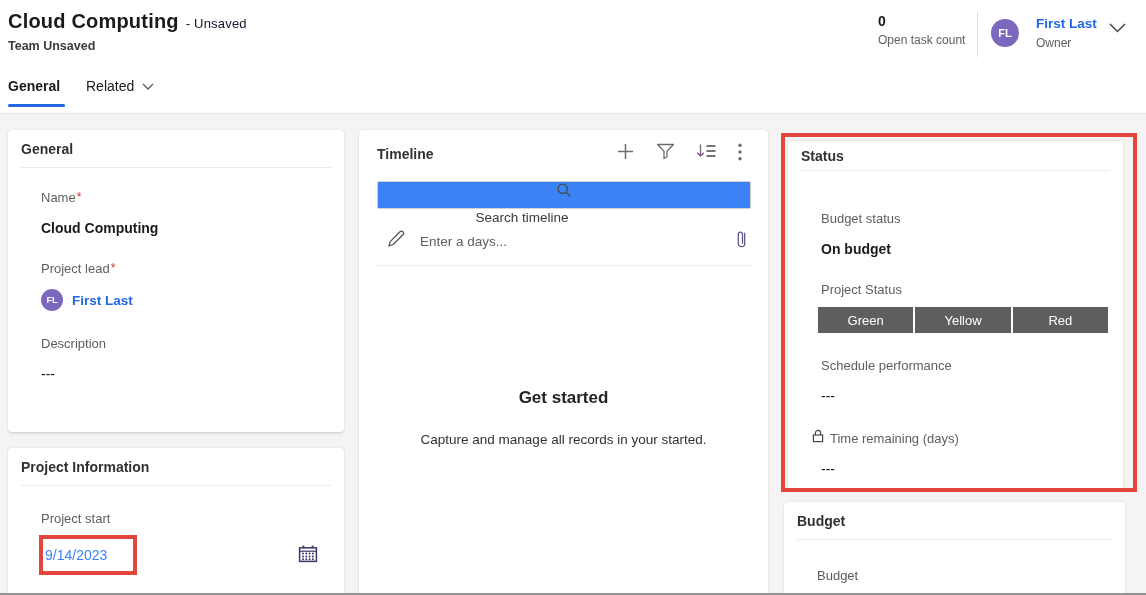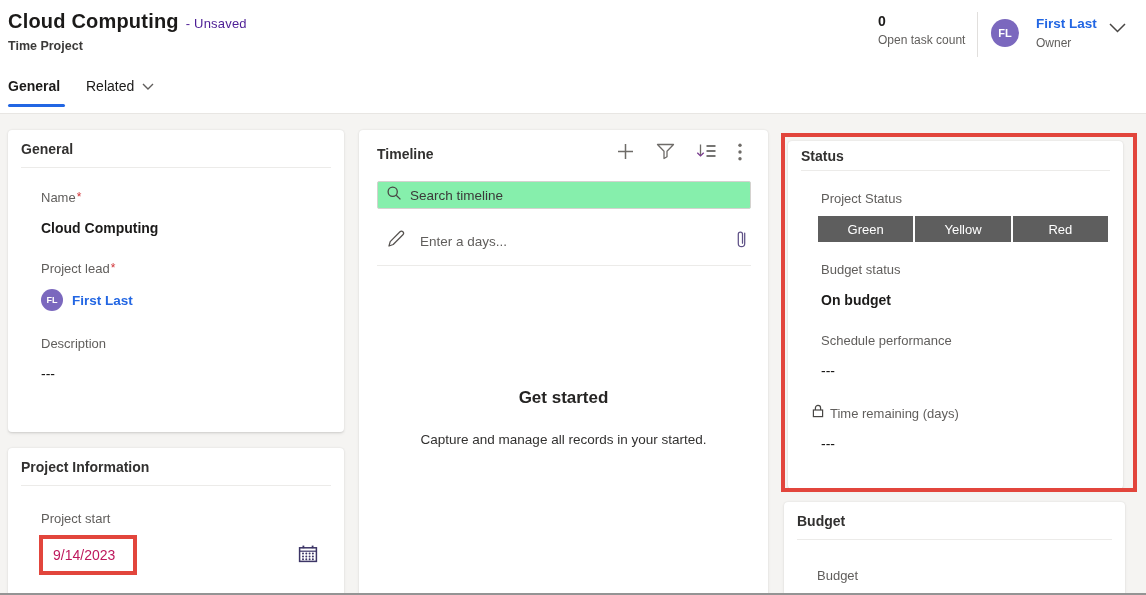--- a/index.html
+++ b/index.html
@@ -2,21 +2,21 @@
 <html><head>
 <meta charset="utf-8">
 <style>
   * { margin:0; padding:0; box-sizing:border-box; }
   html,body { width:1146px; height:595px; overflow:hidden; }
   body { font-family:"Liberation Sans", sans-serif; background:#fff; }
   .screen { position:relative; width:1146px; height:595px; background:#fff; overflow:hidden; }
 
   
   .page-title { position:absolute; left:8px; top:10px; font-size:20px; font-weight:700; color:#1b1a19; letter-spacing:.2px; }
-  .title-suffix { font-size:13px; font-weight:400; color:#4c1d95; margin-left:7px; }
+  .title-suffix { font-size:13px; font-weight:400; color:#0f172a; margin-left:7px; }
   .record-type { position:absolute; left:8px; top:39px; font-size:12.5px; font-weight:700; color:#3b3a39; }
 
   .task-block { position:absolute; left:878px; top:13px; }
   .task-count { font-size:14px; font-weight:700; color:#1b1a19; }
   .task-label { font-size:12px; color:#605e5c; margin-top:4px; }
   .hdr-vdivider { position:absolute; left:977px; top:12px; width:1px; height:45px; background:#e1dfdd; }
 
   .hdr-avatar { position:absolute; left:991px; top:19px; width:28px; height:28px; border-radius:50%;
     background:#7B68BE; color:#fff; font-size:11px; font-weight:700; display:flex; align-items:center; justify-content:center; }
   .owner-name { position:absolute; left:1036px; top:16px; font-size:13.5px; font-weight:700; color:#2266E3; cursor:pointer; }
@@ -54,53 +54,53 @@
   .mini-avatar { width:22px; height:22px; border-radius:50%; background:#7B68BE; color:#fff; font-size:9px; font-weight:700;
     display:flex; align-items:center; justify-content:center; }
   .link { color:#2266E3; font-size:13.5px; font-weight:700; cursor:pointer; }
 
   
   .tl-header { display:flex; align-items:center; padding:12px 26px 8px 18px; }
   .tl-title { font-size:14px; font-weight:700; color:#323130; flex:1; }
   .tl-icons { display:flex; align-items:center; gap:21px; }
   .icon-btn { cursor:pointer; display:flex; align-items:center; }
   .tl-search { margin:8px 17px 0 18px; height:28px; border:1px solid #d4d2cf; border-radius:2px;
-    display:flex; align-items:center; padding:0 8px; gap:8px; background:#86efac; }
+    display:flex; align-items:center; padding:0 16px; gap:8px; background:#3b82f6;flex-direction:column; }
   .tl-search input { border:none; outline:none; flex:1; font-size:13.5px; font-family:"Liberation Sans",sans-serif; color:#323130; background:transparent; }
   .tl-search input::placeholder { color:#3b3a39; opacity:1; }
   .note-row { margin:14px 17px 0 18px; display:flex; align-items:center; gap:15px; padding:6px 4px 12px 10px; border-bottom:1px solid #ecebe9; }
   .note-placeholder { flex:1; font-size:13.5px; color:#605e5c; cursor:text; }
   .tl-empty { position:absolute; left:0; right:0; top:258px; text-align:center; }
   .tl-empty-title { font-size:17px; font-weight:700; color:#252423; }
   .tl-empty-text { margin-top:24px; font-size:13.5px; color:#323130; }
 
   
   .seg-control { margin-top:10px; margin-left:-3px; width:290px; display:flex; gap:2px; }
   .seg-btn { flex:1; height:26px; background:#5E5E5E; color:#fff; font-size:13px; display:flex;
     align-items:center; justify-content:center; cursor:pointer; }
 
   
   .date-row { position:relative; margin-top:14px; height:36px; }
-  .date-value { position:absolute; left:12px; top:7px; font-size:14px; color:#be185d; }
+  .date-value { position:absolute; left:4px; top:7px; font-size:14px; color:#3b82f6; }
   .calendar-btn { position:absolute; right:14px; top:5px; cursor:pointer; }
 
   
   .annotation { position:absolute; border:4px solid #E2453C; z-index:20; pointer-events:none; }
   #annotation-status { left:781px; top:133px; width:356px; height:359px; }
   #annotation-date { left:39px; top:535px; width:98px; height:40px; }
 </style>
 </head>
 <body>
 
 <div class="screen">
 
   <div class="page-title">
     <span>Cloud Computing</span><span class="title-suffix">- Unsaved</span>
   </div>
-  <div class="record-type">Time Project</div>
+  <div class="record-type">Team Unsaved</div>
 
   <div class="task-block">
     <div class="task-count">0</div>
     <div class="task-label">Open task count</div>
   </div>
   <div class="hdr-vdivider"></div>
   <div class="hdr-avatar">
       <span>FL</span>
     </div>
   <div class="owner-name">First Last</div>
@@ -261,32 +261,32 @@
     <div class="tl-empty">
       <div class="tl-empty-title">Get started</div>
       <div class="tl-empty-text">Capture and manage all records in your started.</div>
     </div>
   </div>
 
   <div class="card" id="status-card">
     <div class="card-header tight">Status</div>
     <div class="card-divider"></div>
     <div class="card-body" style="padding-top:20px;">
+      <div class="field" style="margin-top:20px;">
+        <div class="f-label">Budget status</div>
+        <div class="f-value bold">On budget</div>
+      </div>
       <div class="field">
         <div class="f-label">Project Status</div>
         <div class="seg-control">
           <div class="seg-btn">Green</div>
           <div class="seg-btn">Yellow</div>
           <div class="seg-btn">Red</div>
         </div>
       </div>
-      <div class="field" style="margin-top:20px;">
-        <div class="f-label">Budget status</div>
-        <div class="f-value bold">On budget</div>
-      </div>
       <div class="field">
         <div class="f-label">Schedule performance</div>
         <div class="f-value">---</div>
       </div>
       <div class="field">
         <div class="f-label" style="margin-left:-17px;padding-left:8px;">
           <span>
             <svg width="12" height="14" viewBox="0 0 12 14">
                 <rect x="1.4" y="6" width="9.2" height="6.6" fill="none" stroke="#484644" stroke-width="1.2"></rect>
                 <path d="M3.4 6V3.9a2.6 2.6 0 015.2 0V6" fill="none" stroke="#484644" stroke-width="1.2"></path>

